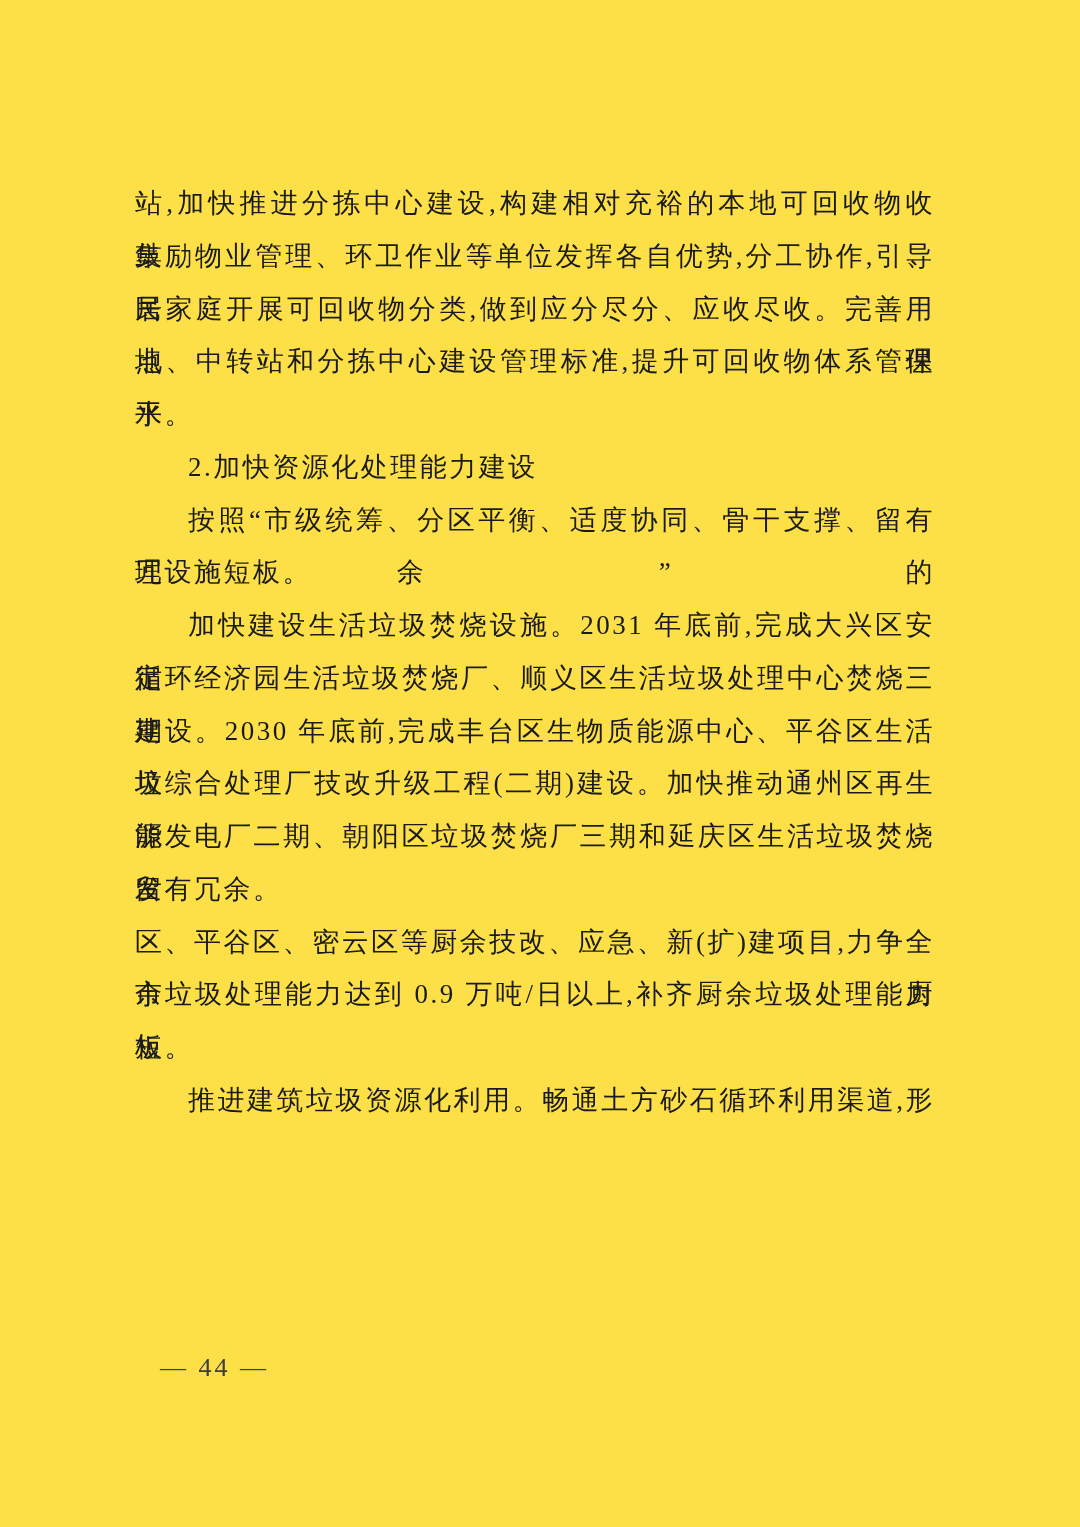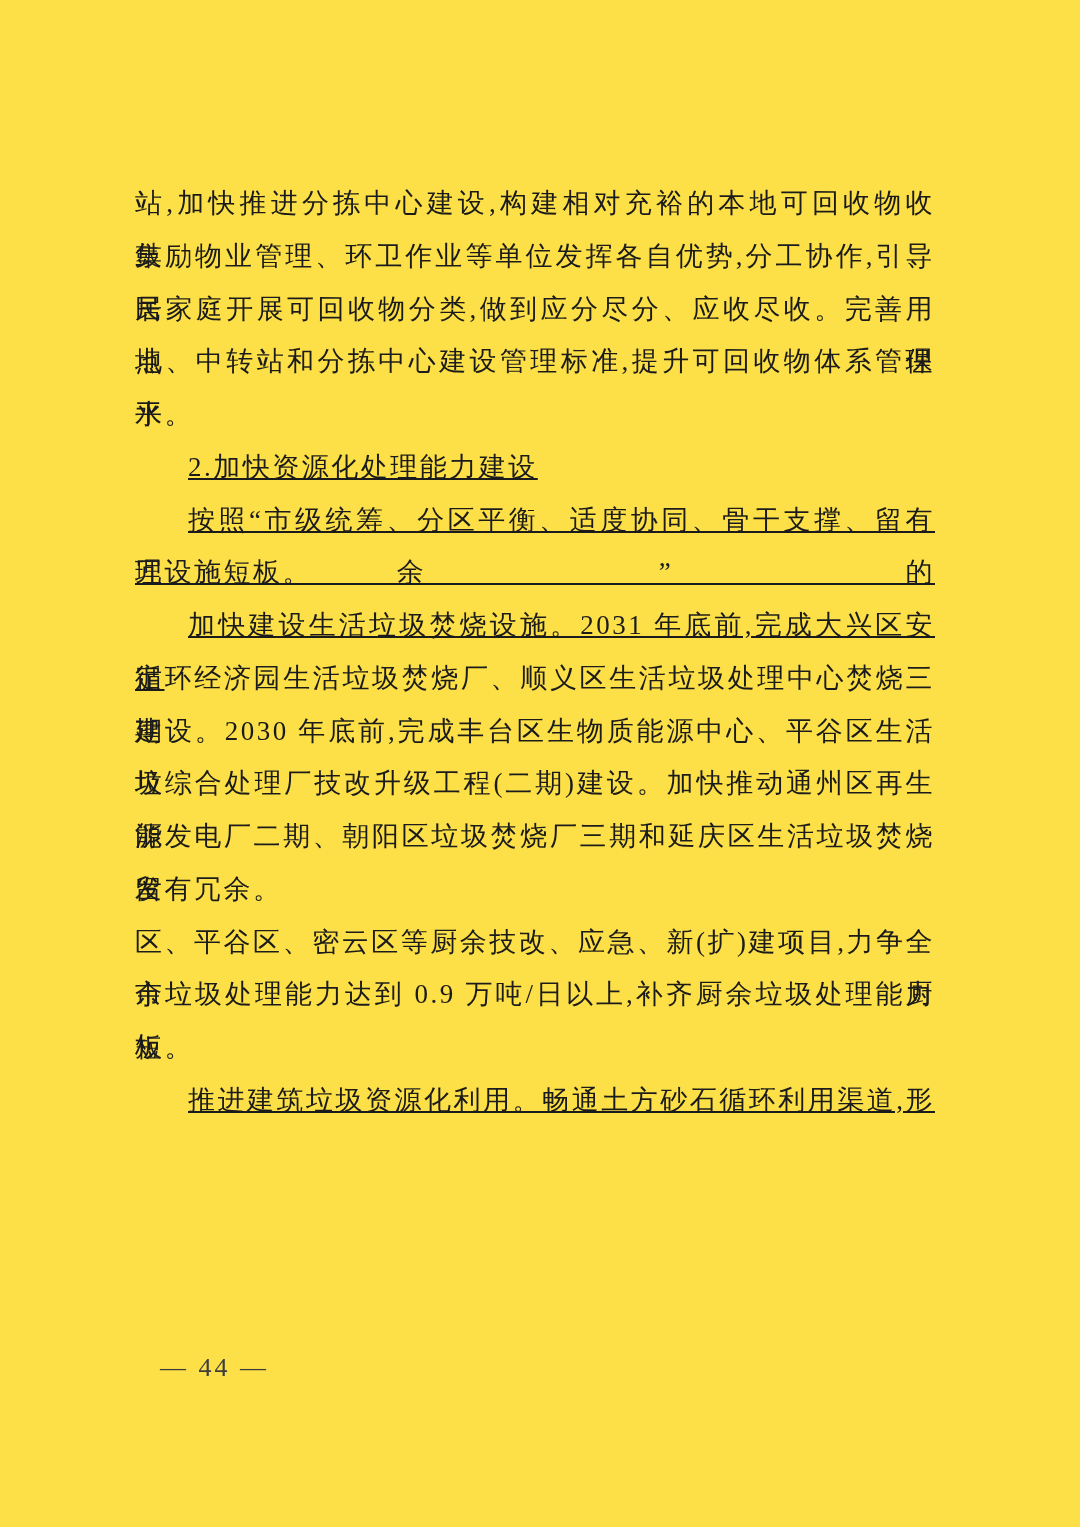--- a/index.html
+++ b/index.html
@@ -30,21 +30,20 @@
     white-space: nowrap;
     text-align: left;
   }
   .just {
     white-space: normal;
     text-align: justify;
     text-align-last: justify;
   }
   .indent {
     text-indent: 53px;
-    text-decoration: underline;
   }
   .footer {
     position: absolute;
     left: 160px;
     top: 1348px;
     height: 40px;
     line-height: 40px;
     font-size: 26px;
     letter-spacing: 3px;
     color: #3d3d3d;

